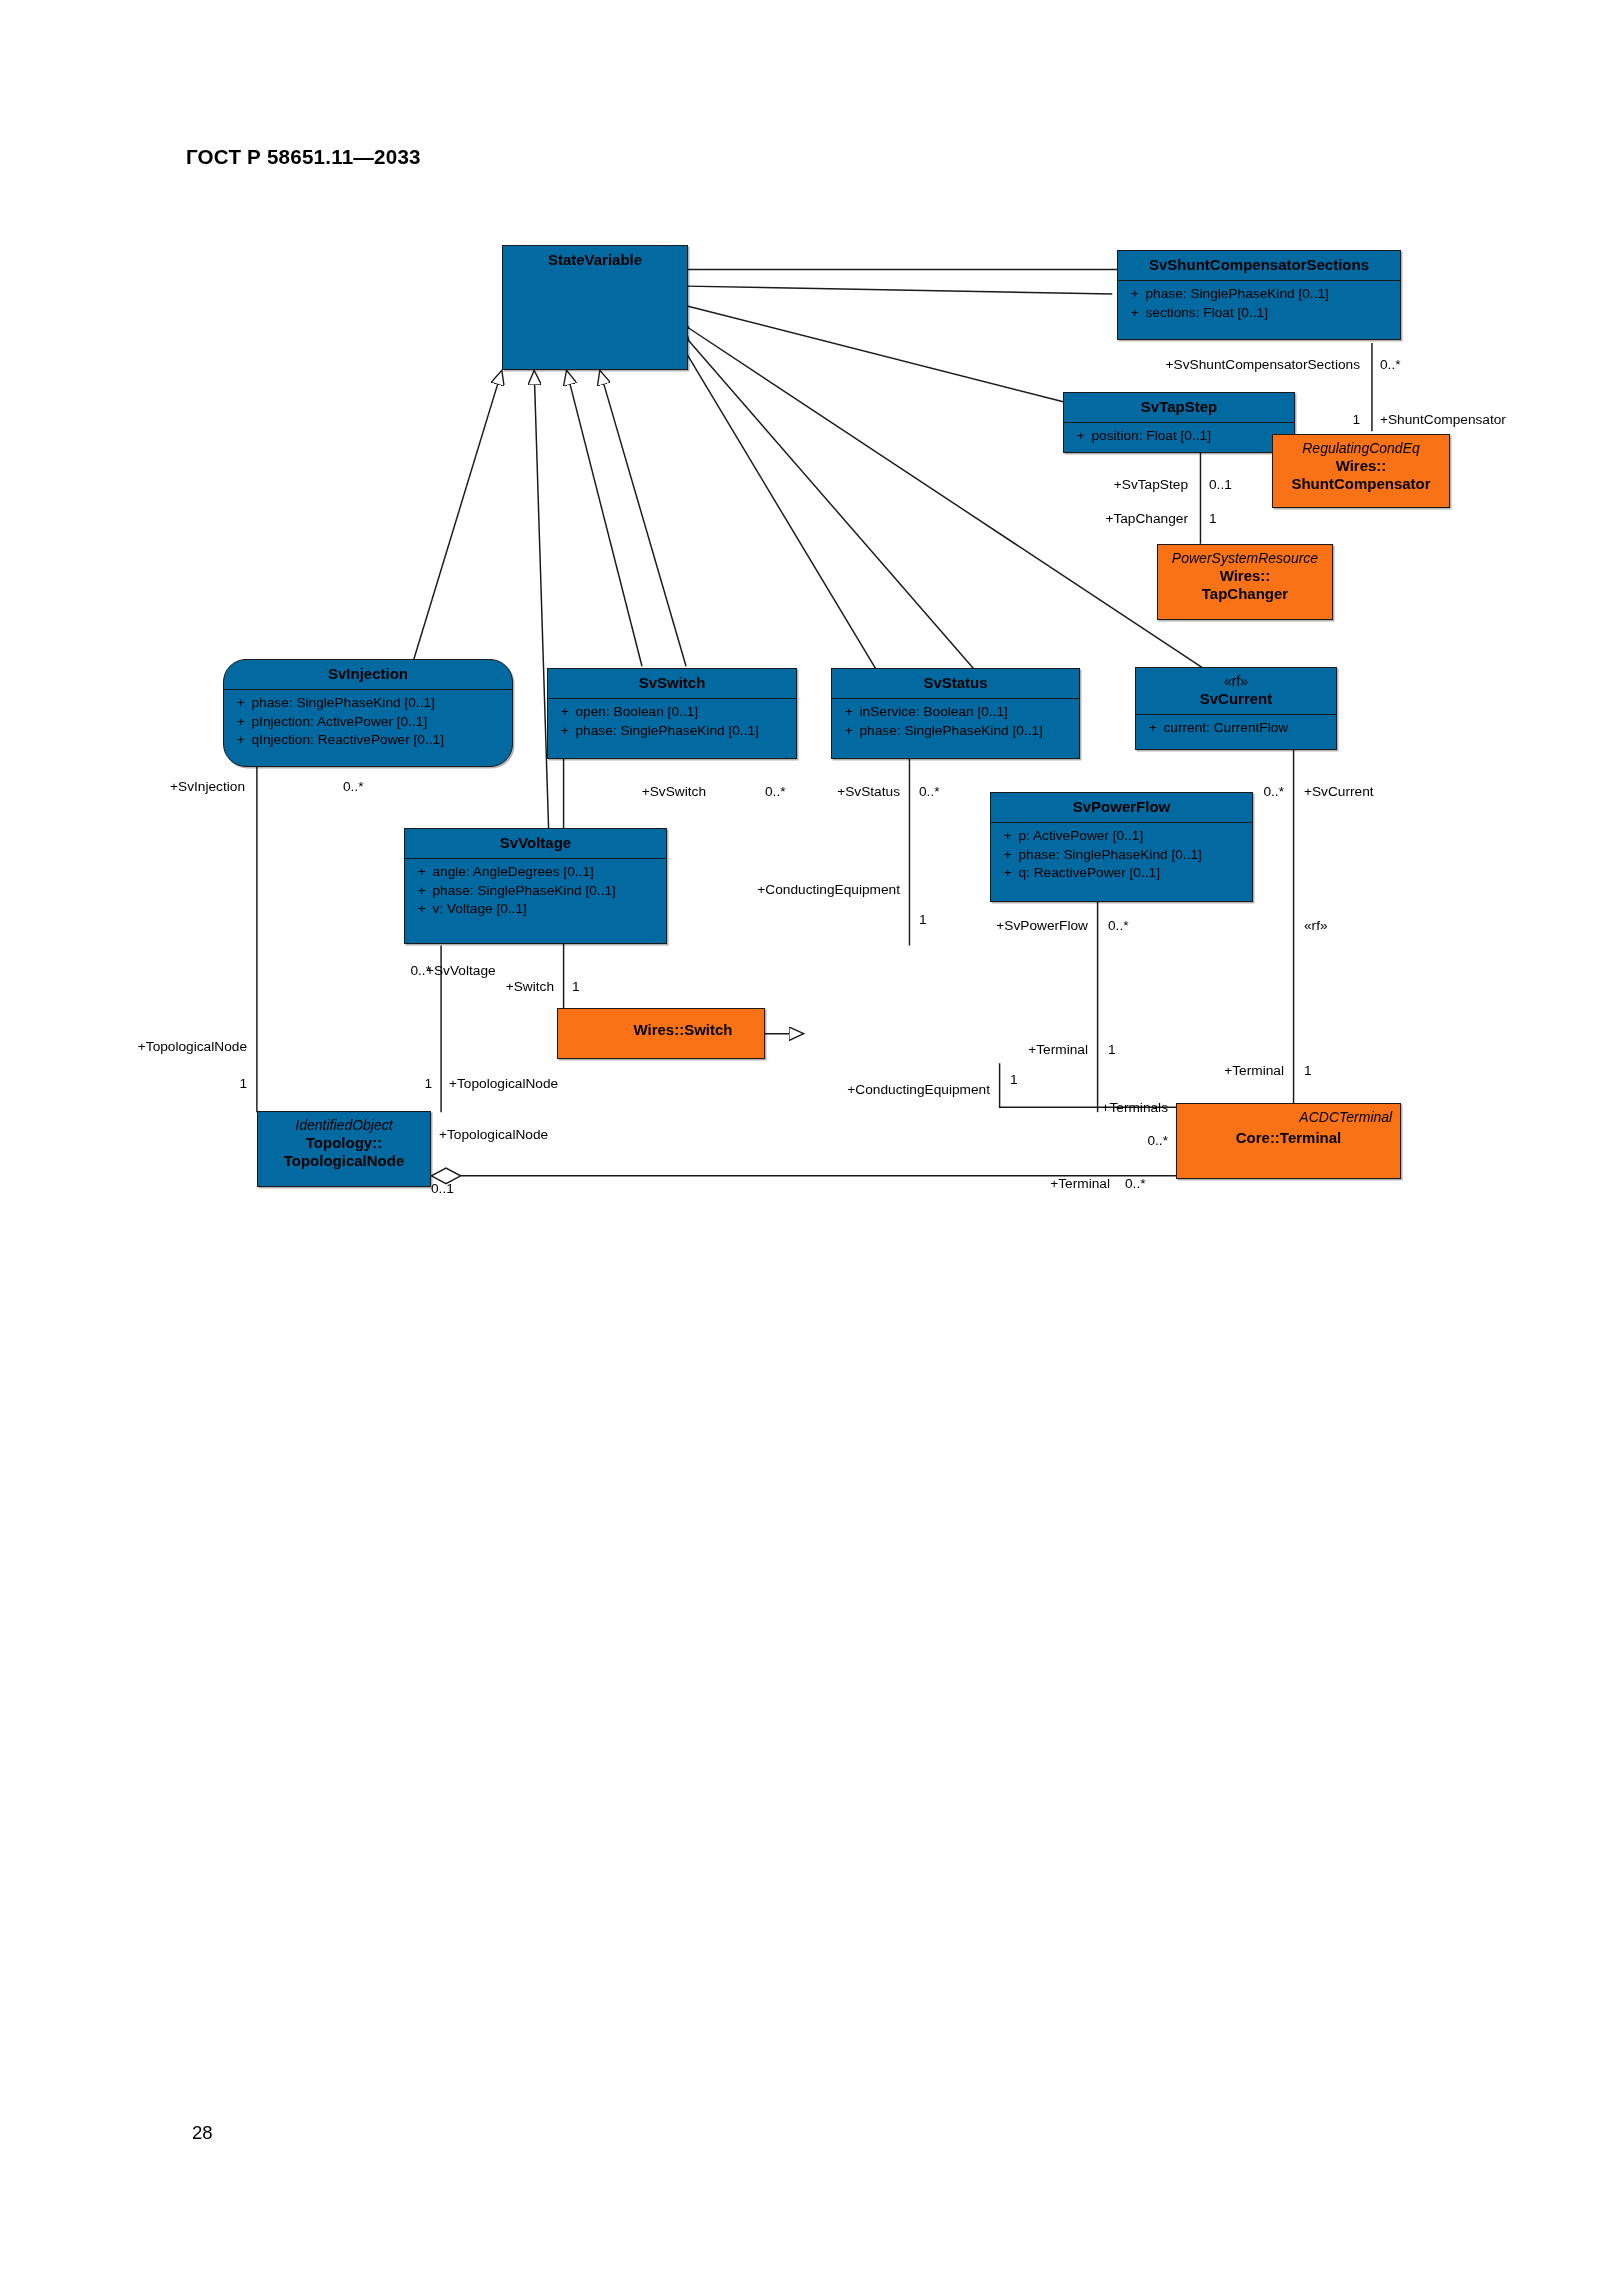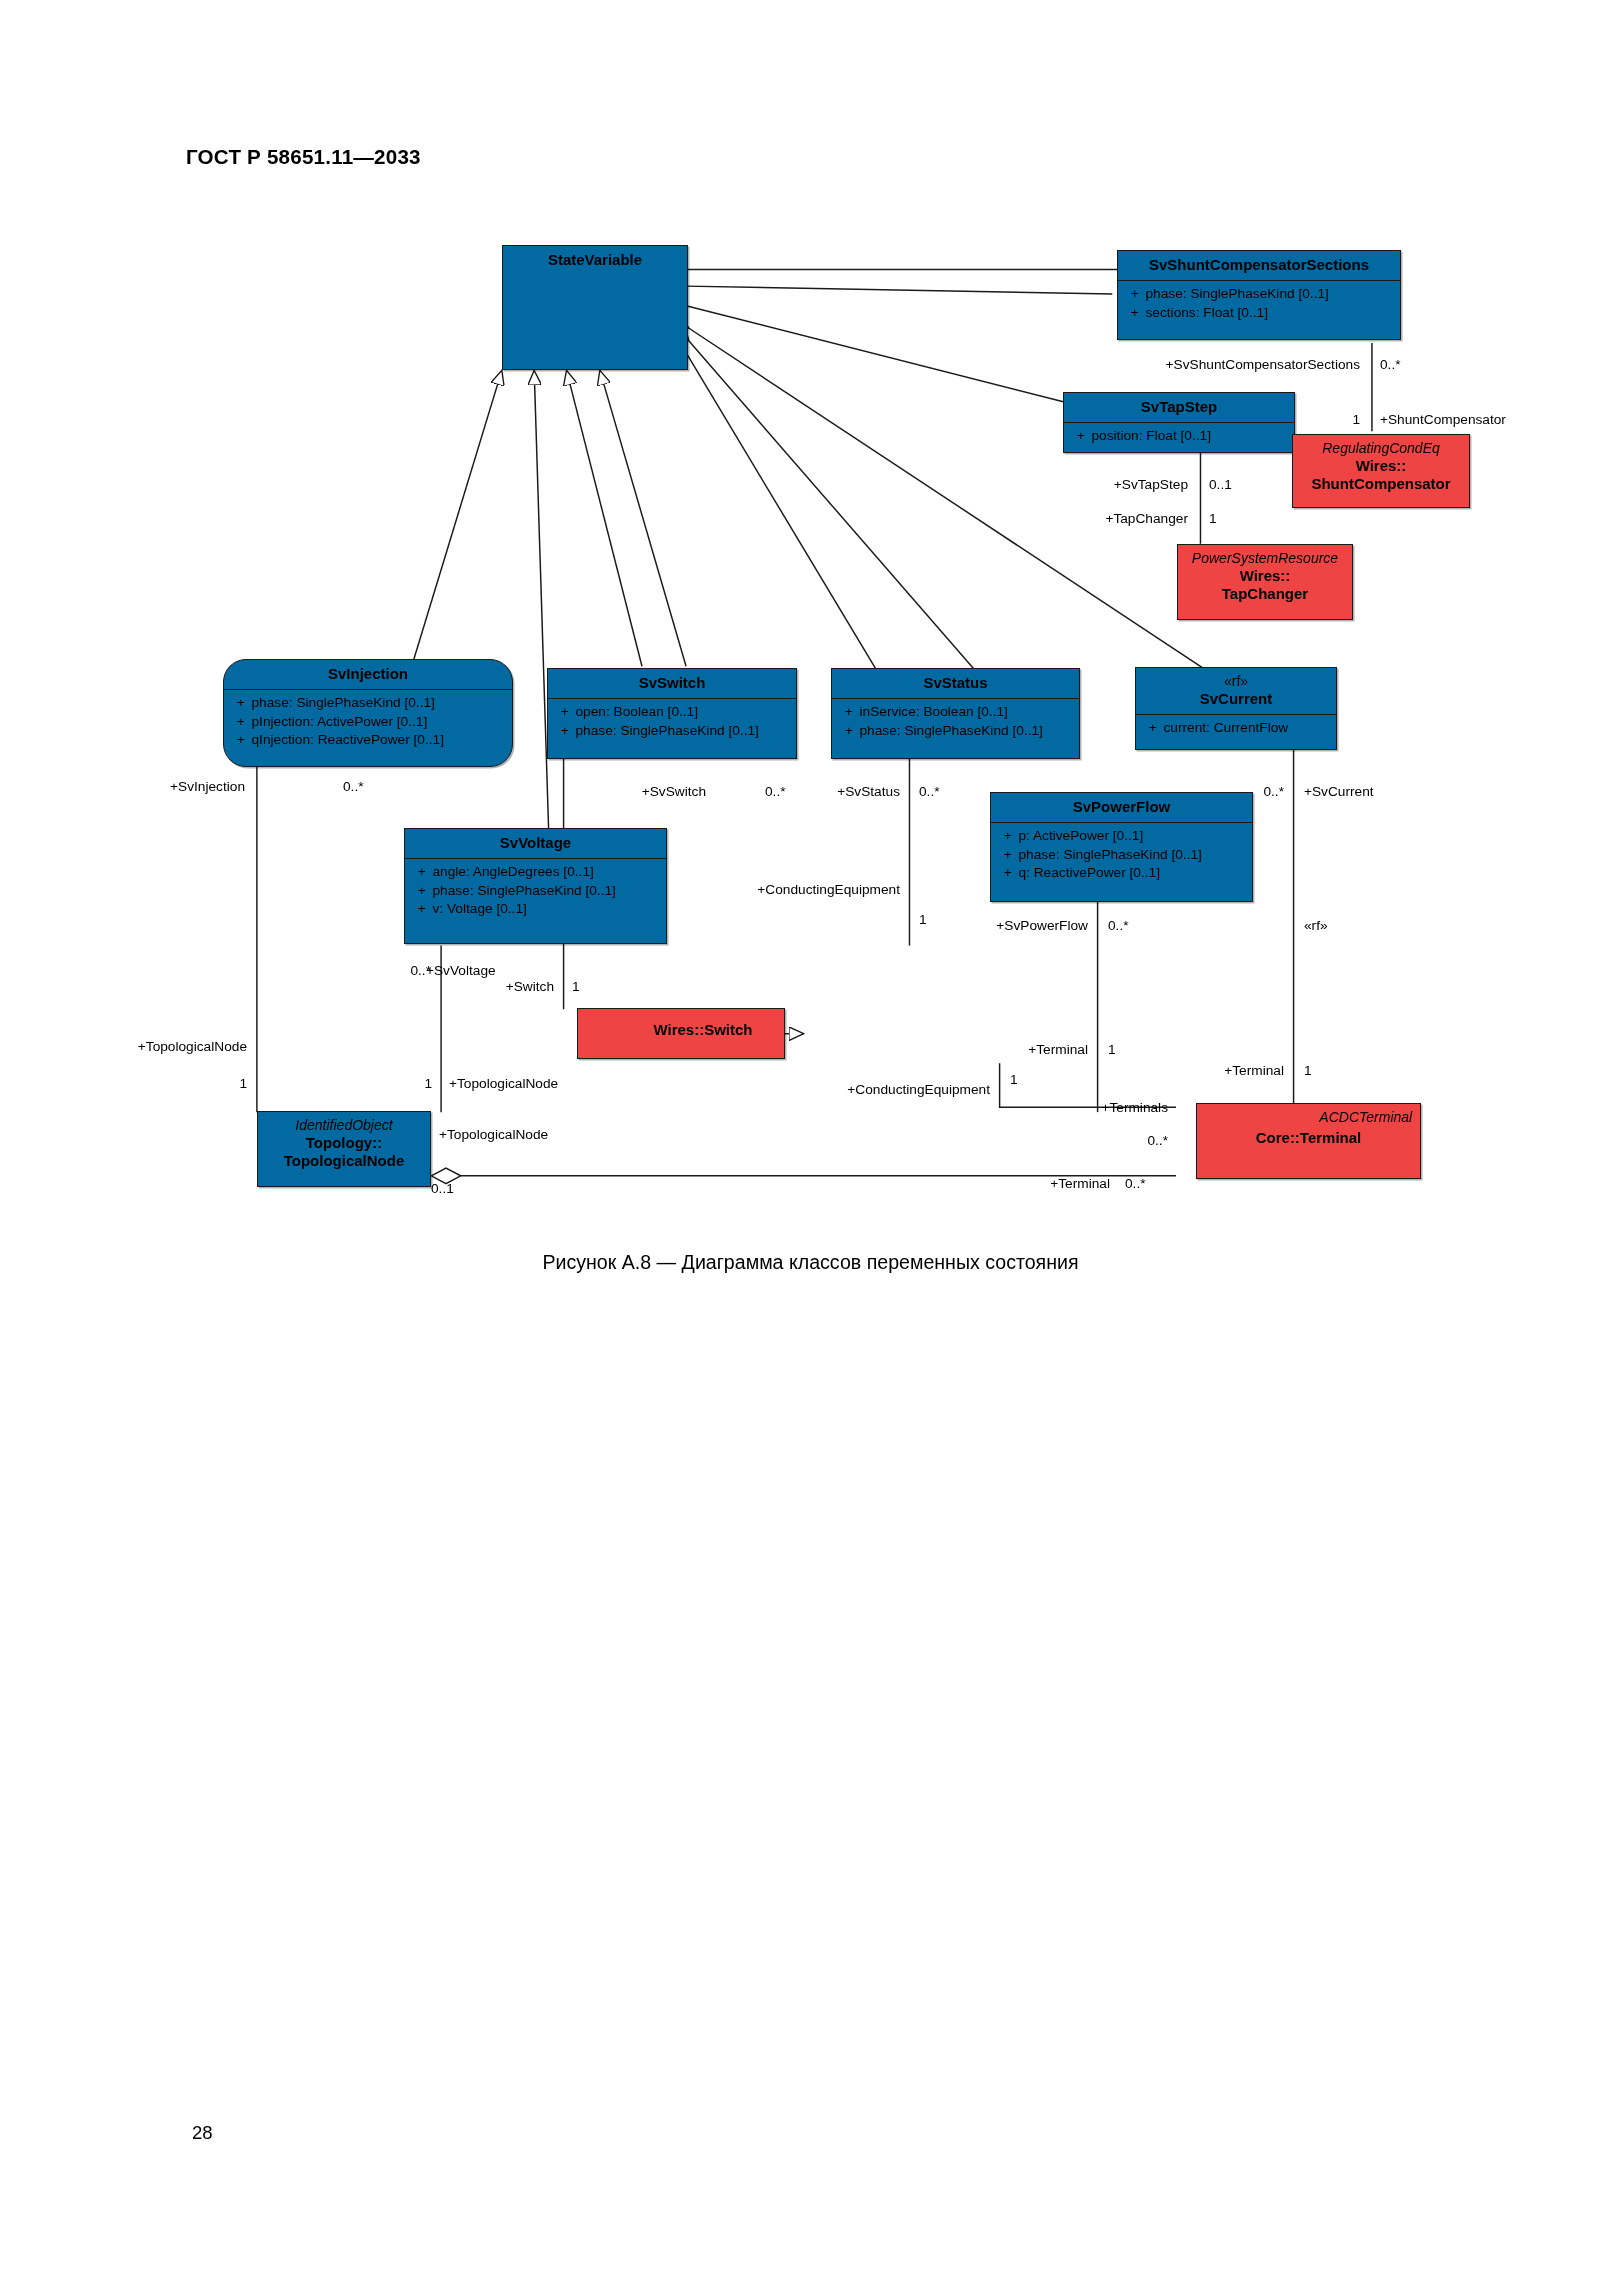--- a/index.html
+++ b/index.html
@@ -59,21 +59,21 @@
   }
 
   
   .cls {
     position: absolute;
     box-sizing: border-box;
     border: 1.6px solid #1a1a1a;
     background: #0369a1;
     box-shadow: 1.5px 1.5px 0 rgba(0,0,0,0.30);
   }
-  .cls.gray { background: #ef4444; margin-left: 20px; }
+  .cls.gray { background: #f97316; }
   .cls .hdr {
     padding: 4.9px 7.8px 5.9px 7.8px;
     text-align: center;
   }
   .cls .stereo {
     display: block;
     font-style: italic;
     font-size: 14px;
     line-height: 16.7px;
     font-weight: normal;
@@ -421,18 +421,17 @@
     <div class="lbl" style="left:1304px; top:1063px;">1</div>
 
     <div class="lbl r" style="left:1168px; top:1100px;">+Terminals</div>
     <div class="lbl r" style="left:1168px; top:1133px;">0..*</div>
 
     <div class="lbl r" style="left:1110px; top:1176px;">+Terminal</div>
     <div class="lbl" style="left:1125px; top:1176px;">0..*</div>
 
   </div>
 
-  <div id="figure-caption">Рисунок А.8 — Диаграмма классов переменных состояния</div>
 
   <div id="page-number">28</div>
 
 </div>
 
 
 </body></html>

